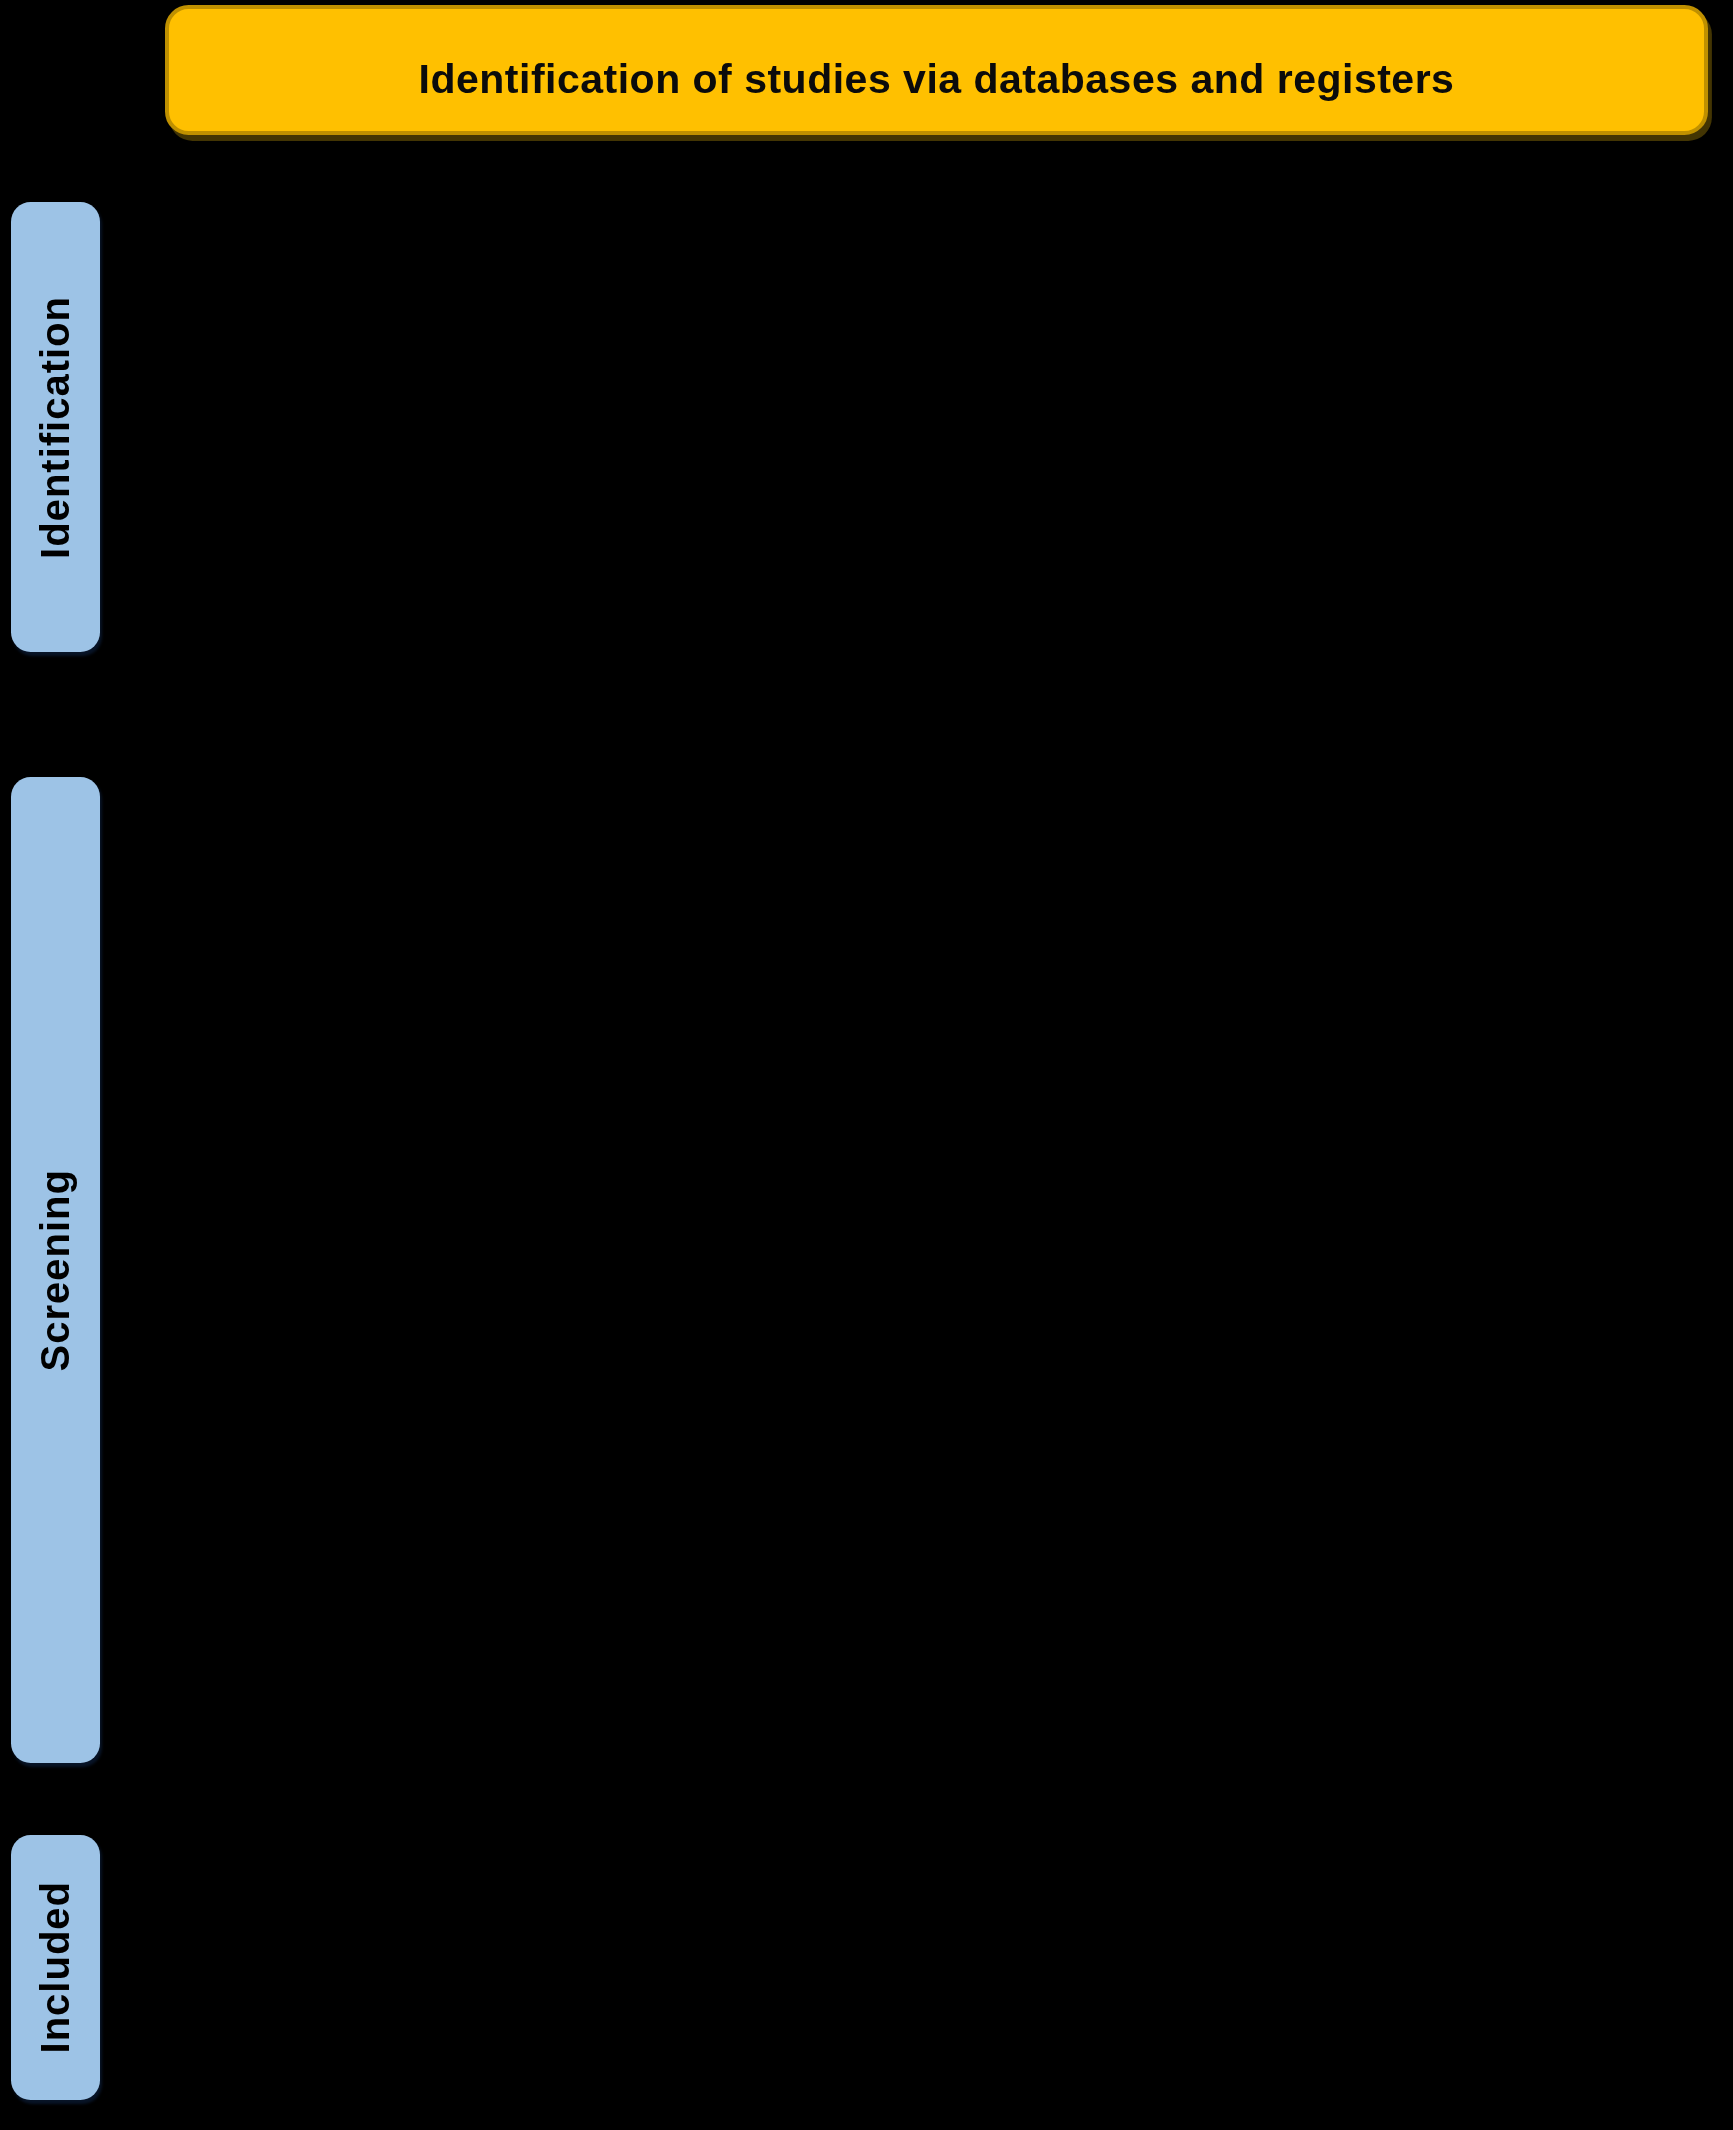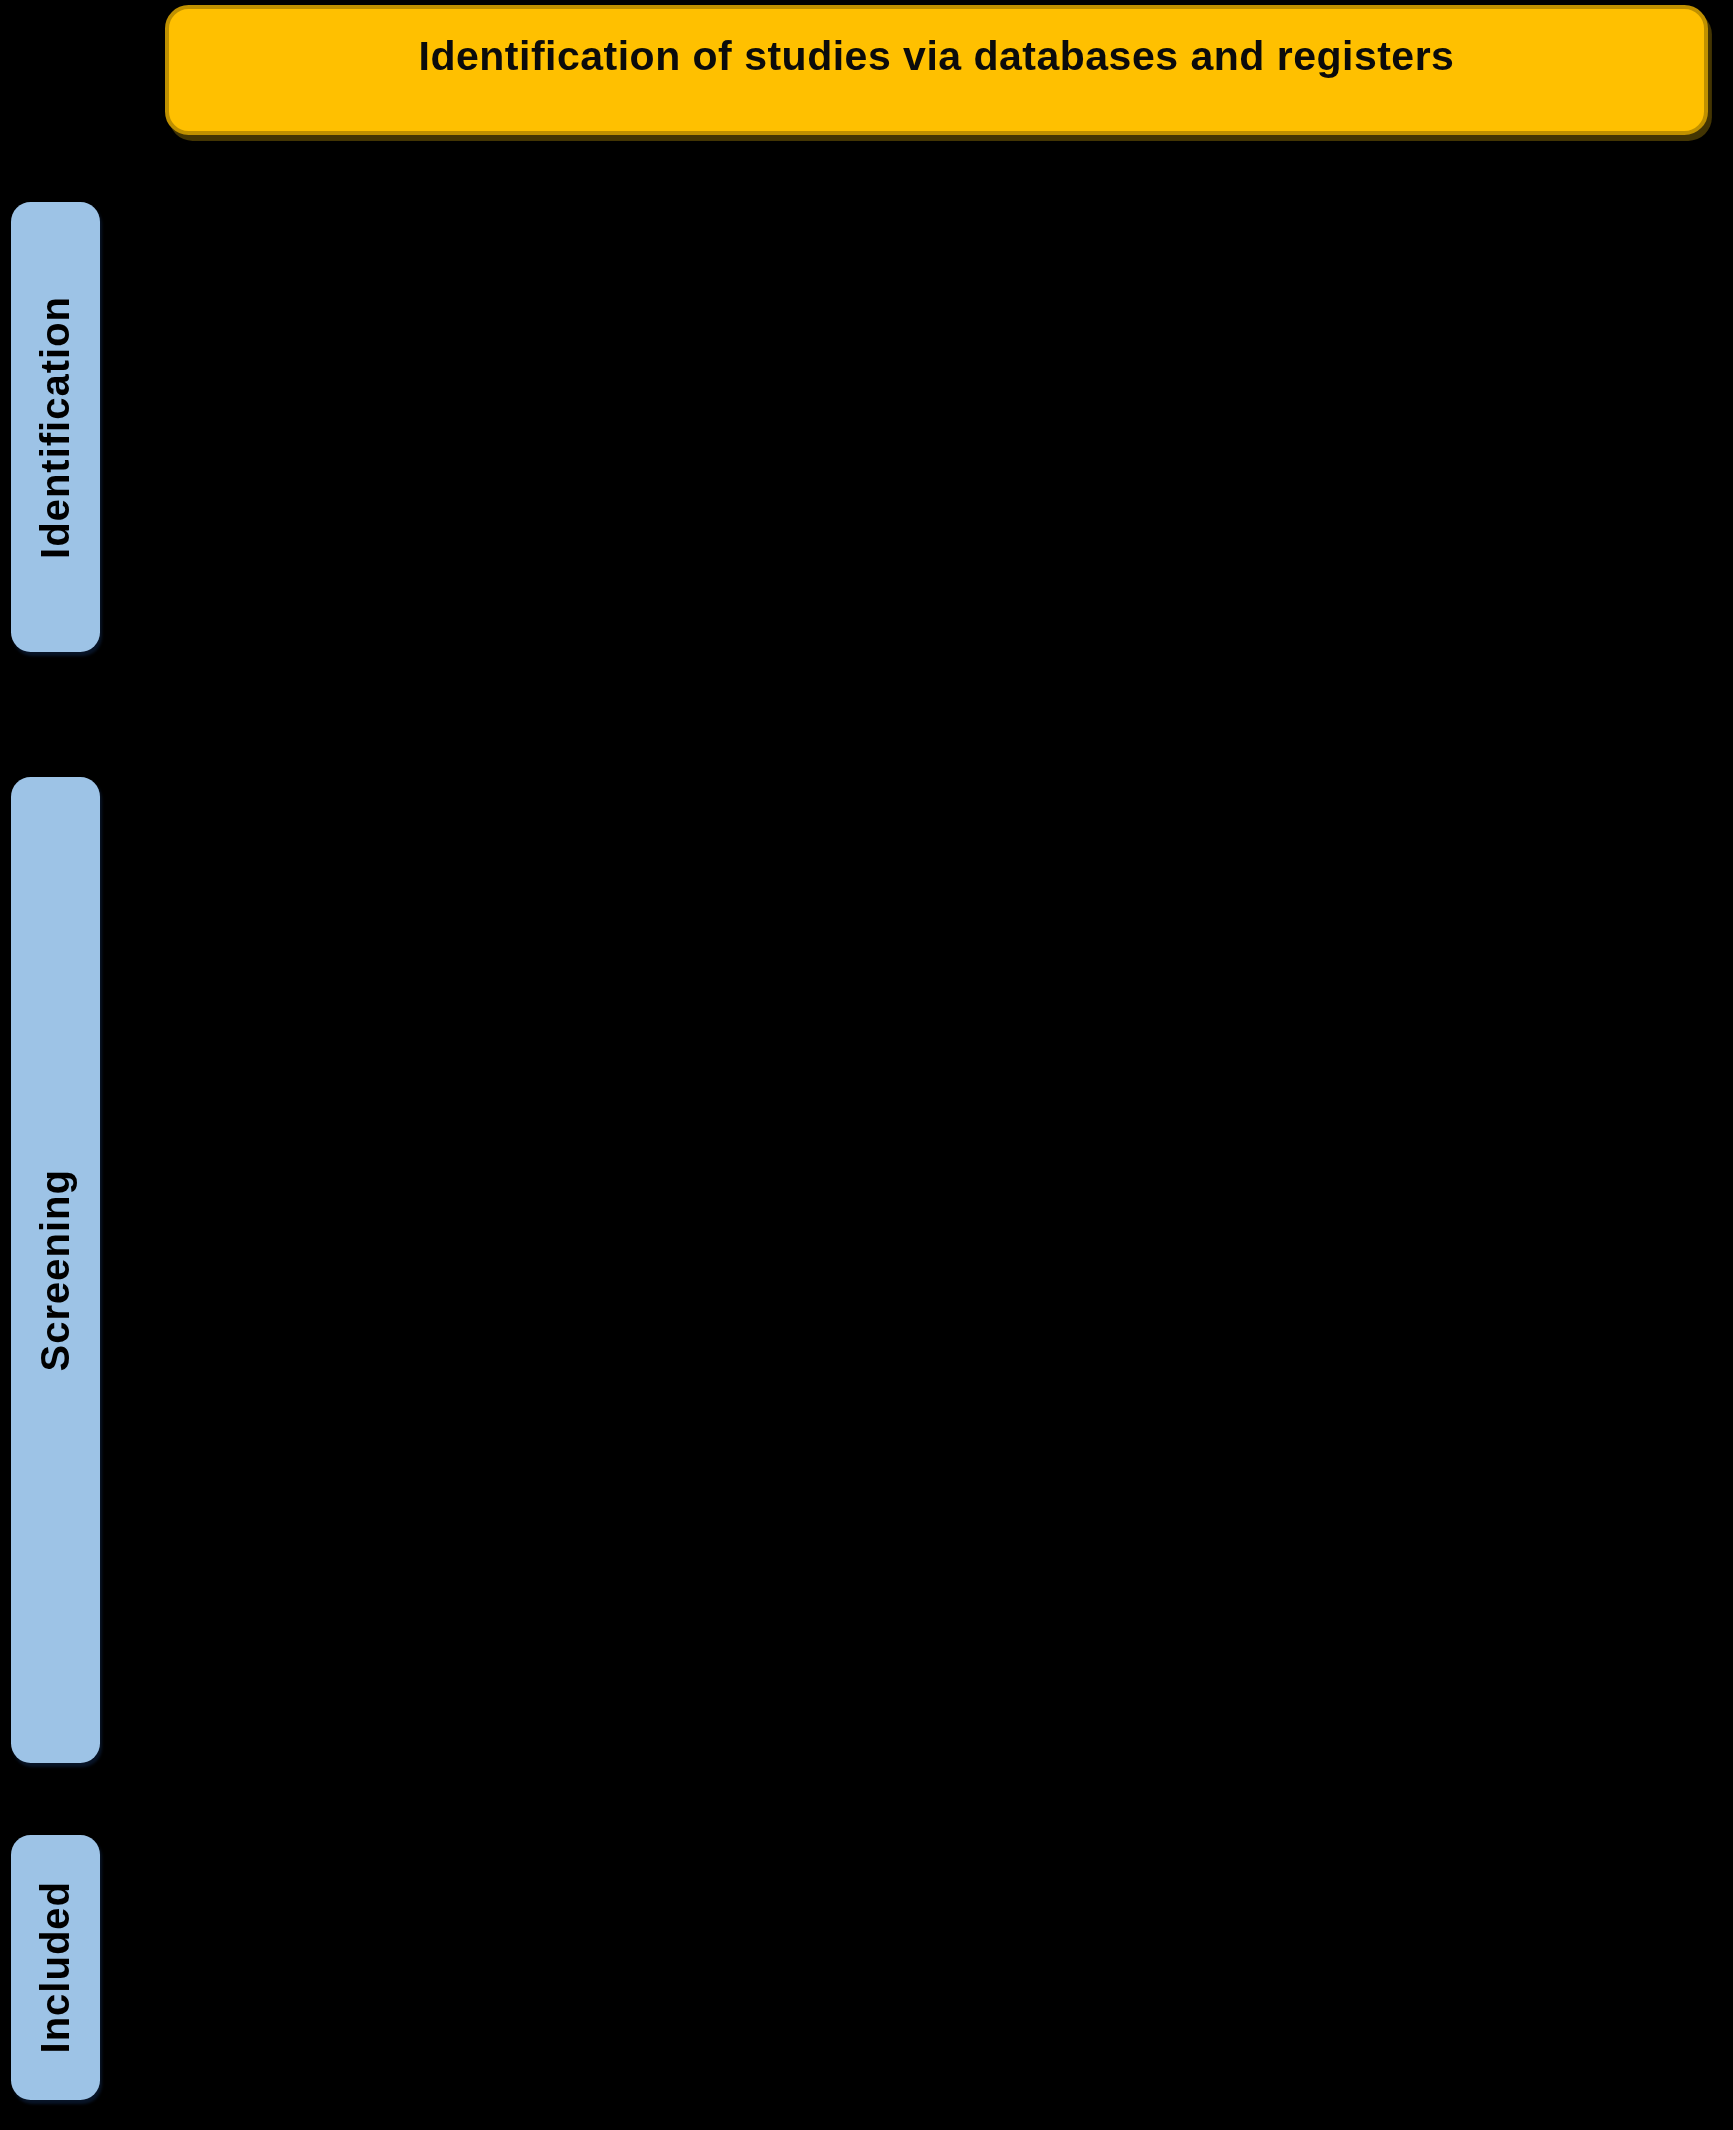--- a/index.html
+++ b/index.html
@@ -24,21 +24,21 @@
     position: absolute;
     left: 165px;
     top: 4.9px;
     width: 1543px;
     height: 130px;
     background: var(--header-fill);
     border: 4.9px solid var(--header-border);
     border-radius: 23.6px;
     box-shadow: 3.9px 5.9px 0 rgba(122, 96, 6, 0.55);
     display: flex;
-    align-items: center;
+    align-items: flex-end;
     justify-content: center;
     padding-bottom: 27.6px;
   }
   .header-box .title {
     color: var(--header-text);
     font-size: 41px;
     font-weight: bold;
     letter-spacing: 0.5px;
     white-space: nowrap;
   }

